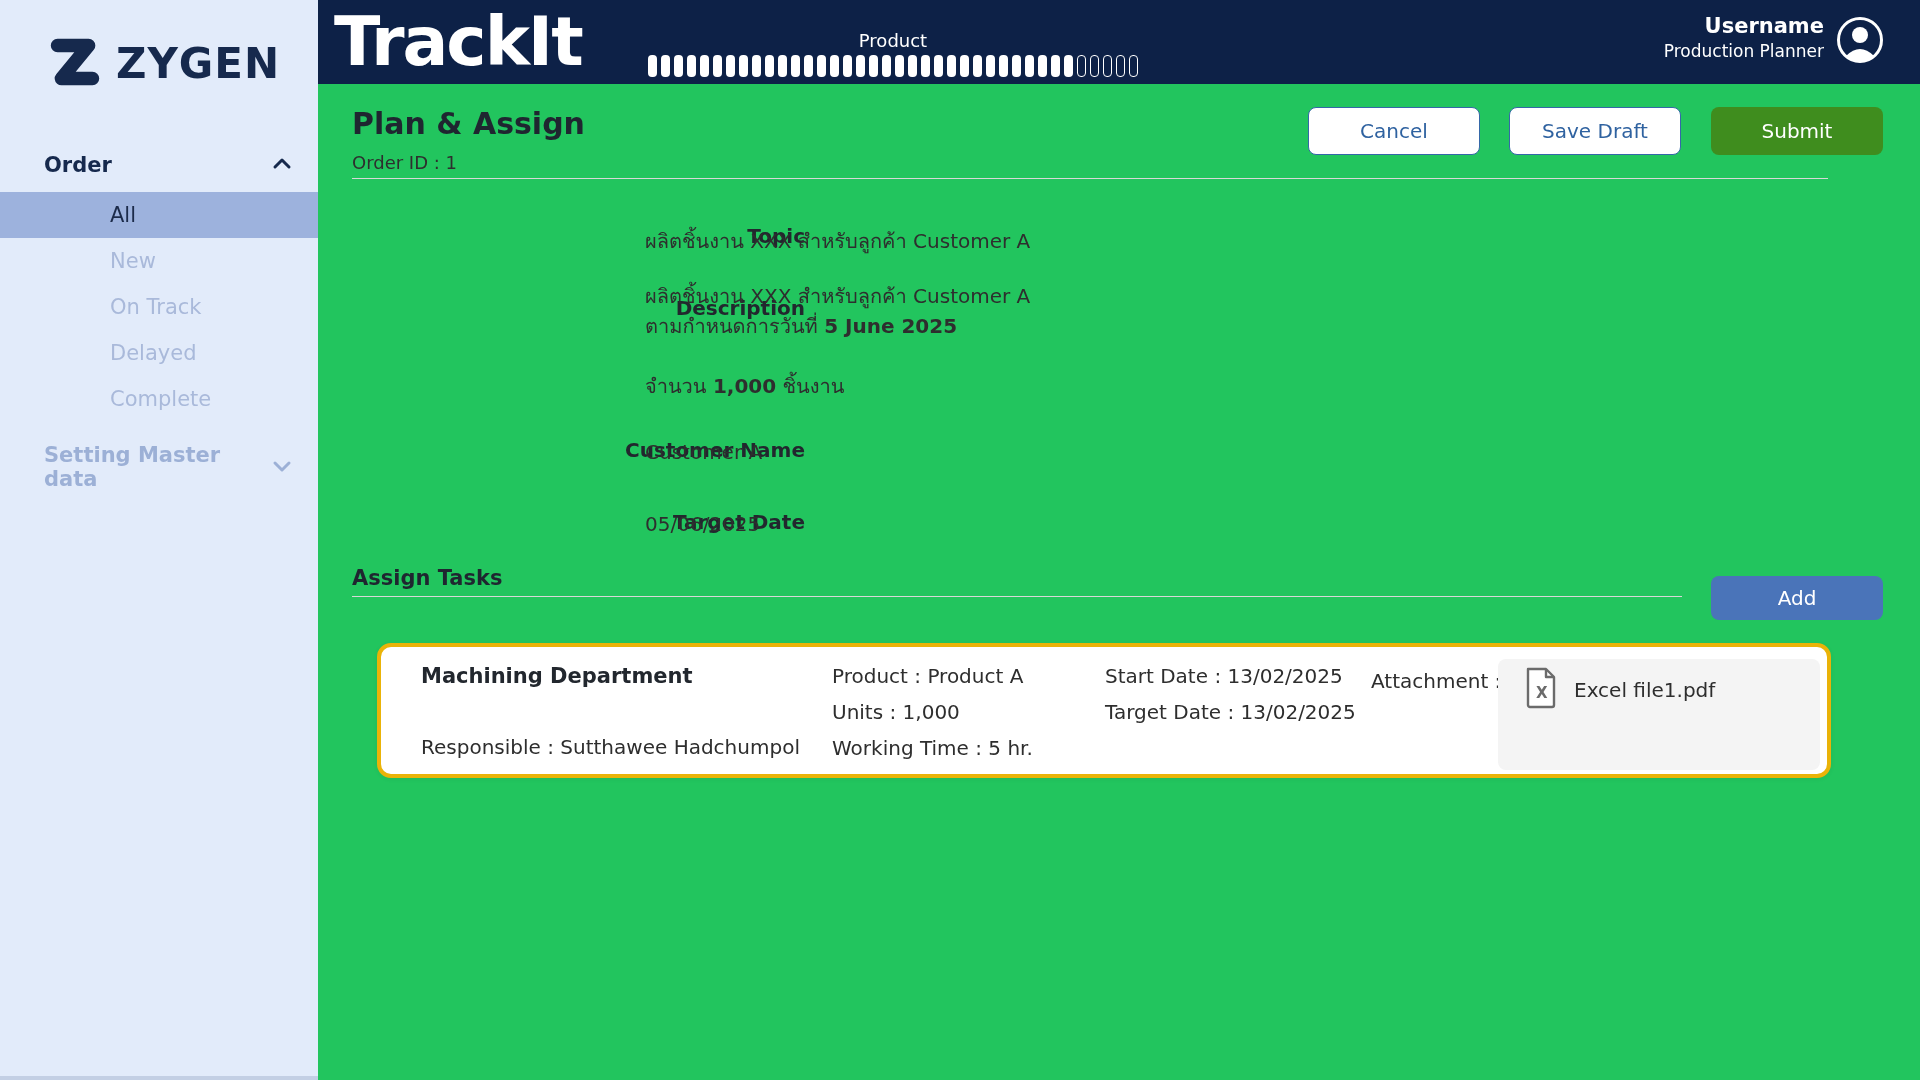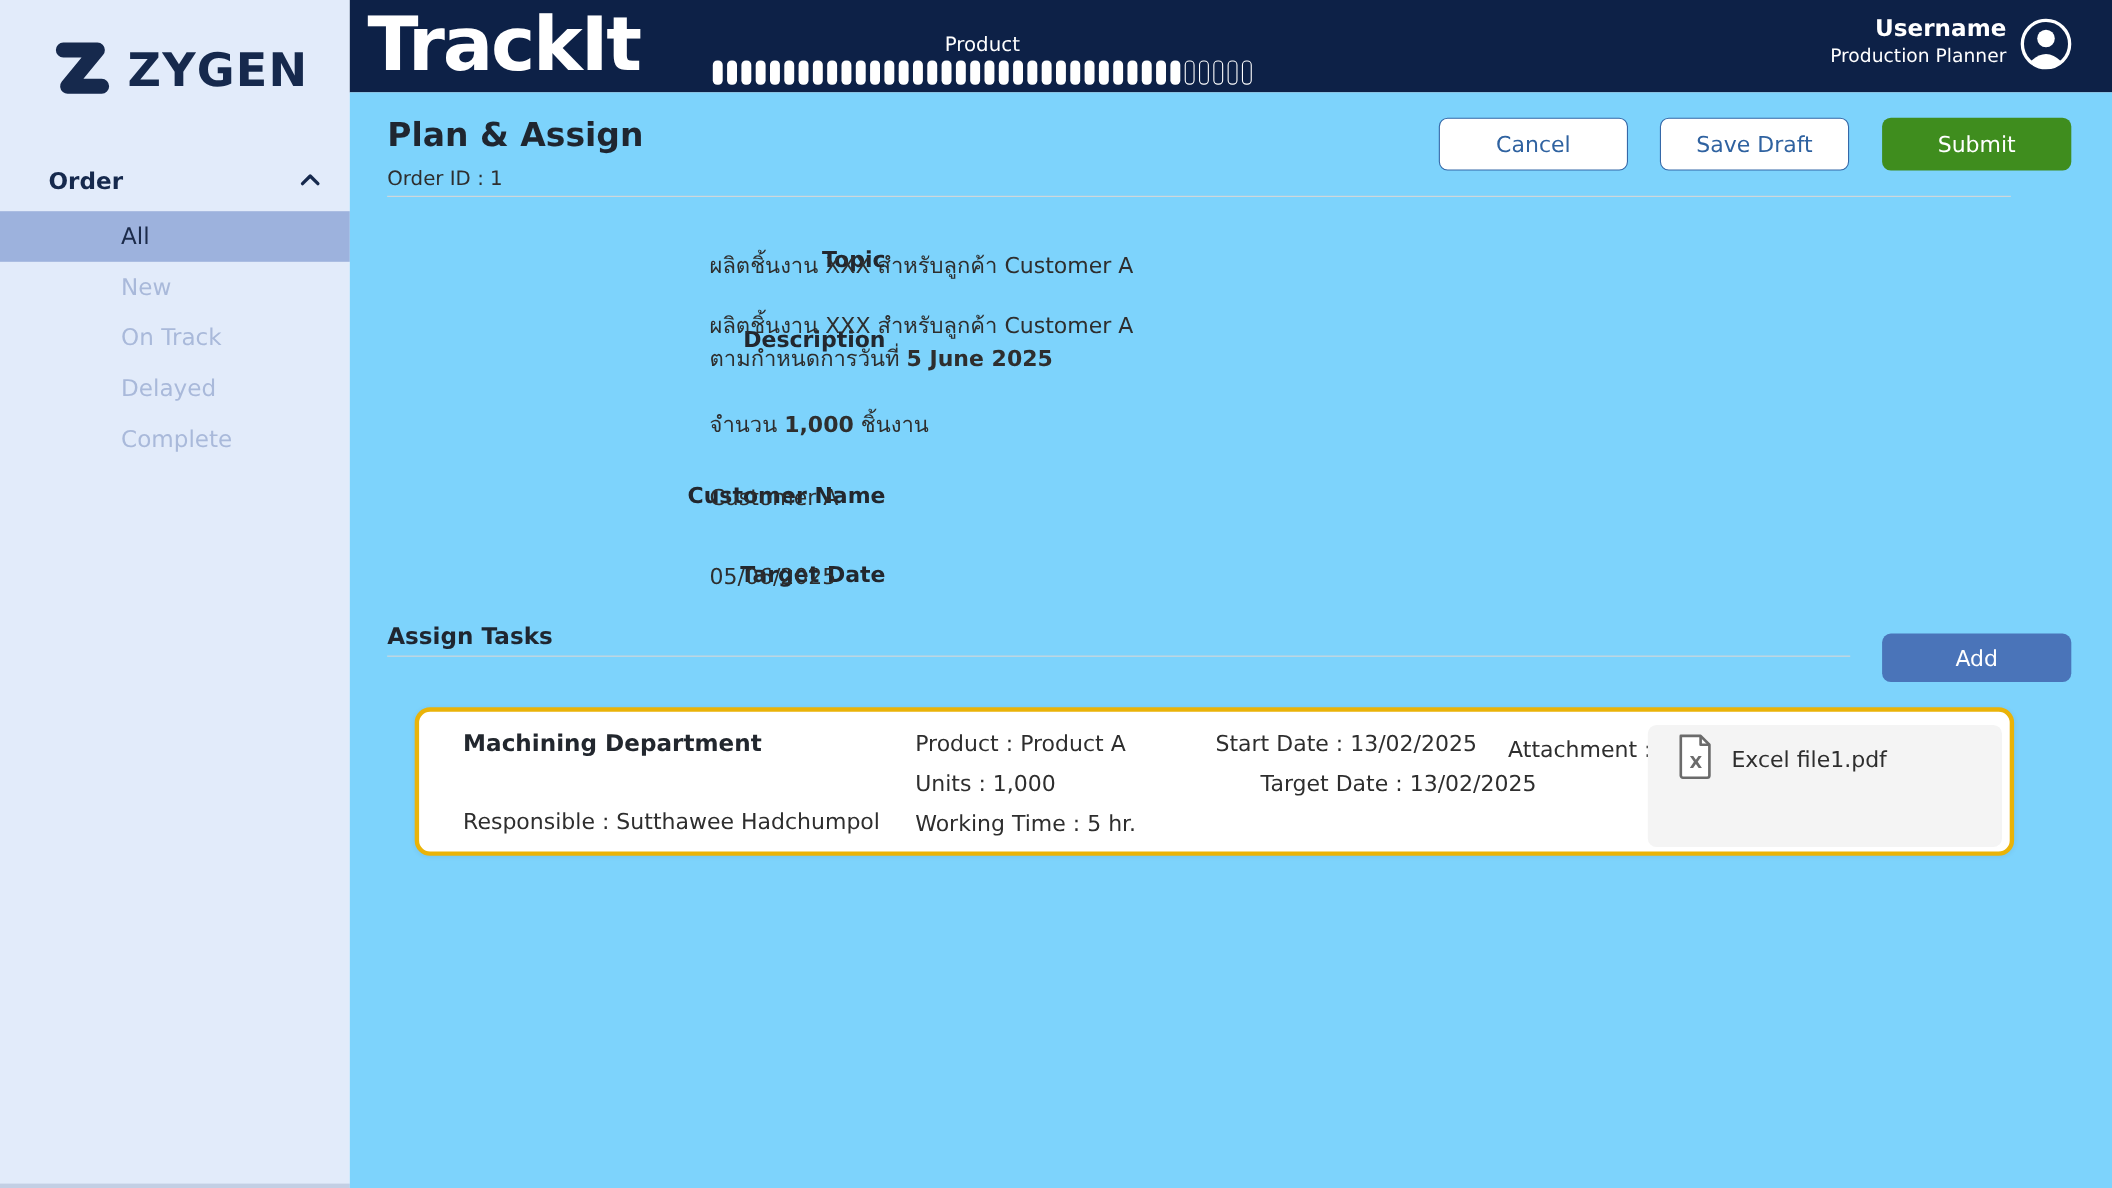--- a/index.html
+++ b/index.html
@@ -29,21 +29,21 @@
   .dashes { display:flex; gap:4px; }
   .dash { width:9px; height:22px; border-radius:4px; }
   .dash.filled { background:#ffffff; }
   .dash.outlined { background:transparent; border:1.5px solid #ffffff; }
   .user-block { position:absolute; right:96px; top:14px; text-align:right; color:#ffffff; }
   .user-name { font-size:21px; font-weight:700; }
   .user-role { font-size:17px; margin-top:3px; }
   .avatar { position:absolute; right:36px; top:16px; width:48px; height:48px; cursor:pointer; }
 
   
-  .main { position:absolute; left:318px; top:84px; width:1602px; height:996px; background:#7dd3fc; }
+  .main { position:absolute; left:318px; top:84px; width:1602px; height:996px; background:#22c55e; }
   .page-title { position:absolute; left:34px; top:22px; font-size:30px; font-weight:700; color:#1f2630; }
   .order-id { position:absolute; left:34px; top:68px; font-size:18px; color:#2e2e2e; }
   .head-divider { position:absolute; left:34px; top:94px; width:1476px; height:1px; background:#d8d8d8; }
 
   .btn { position:absolute; height:48px; border-radius:8px; font-size:20px; display:flex; align-items:center; justify-content:center; cursor:pointer; font-family:inherit; }
   .btn-outline { background:#ffffff; border:1.6px solid #3568a8; color:#2f62a0; }
   .btn-cancel { left:990px; top:23px; width:172px; }
   .btn-savedraft { left:1191px; top:23px; width:172px; }
   .btn-submit { left:1393px; top:23px; width:172px; background:#3f8d1e; border:none; color:#ffffff; }
 
@@ -57,21 +57,21 @@
   .btn-add { left:1393px; top:492px; width:172px; height:44px; background:#4a74b9; border:none; color:#ffffff; }
 
   
   .task-card { position:absolute; left:59px; top:559px; width:1454px; height:135px; background:#ffffff; border:4px solid #eab308; border-radius:14px; box-shadow:0 1px 5px rgba(0,0,0,0.06); }
   .tc-dept { position:absolute; left:40px; top:17px; font-size:21px; font-weight:700; color:#22272e; }
   .tc-resp { position:absolute; left:40px; top:88px; font-size:20px; }
   .tc-product { position:absolute; left:451px; top:17px; font-size:20px; }
   .tc-units { position:absolute; left:451px; top:53px; font-size:20px; }
   .tc-work { position:absolute; left:451px; top:89px; font-size:20px; }
   .tc-start { position:absolute; left:724px; top:17px; font-size:20px; }
-  .tc-target { position:absolute; left:765px; top:53px; font-size:20px; }
+  .tc-target { position:absolute; left:724px; top:53px; font-size:20px; }
   .tc-attach-label { position:absolute; left:990px; top:22px; font-size:20px; }
   .tc-attach-panel { position:absolute; left:1117px; top:12px; width:322px; height:111px; background:#f4f4f4; border-radius:8px; }
   .file-chip { position:absolute; left:26px; top:8px; display:flex; align-items:center; gap:16px; cursor:pointer; }
   .file-name { font-size:20px; color:#2e2e2e; }
 </style>
 </head>
 <body>
 
 <div id="app">
 
@@ -93,20 +93,28 @@
           </svg>
       </span>
     </div>
 
     <div class="side-item active it-all">All</div>
     <div class="side-item it-new">New</div>
     <div class="side-item it-delayed">Delayed</div>
     <div class="side-item it-ontrack">On Track</div>
     <div class="side-item it-complete">Complete</div>
 
+    <div class="side-group grp-setting">
+      <span class="gtxt">Setting Master data</span>
+      <span>
+        <svg width="20" height="14" viewBox="0 0 20 14">
+            <polyline points="3,4 10,11 17,4" fill="none" stroke="#9cb0d6" stroke-width="3" stroke-linecap="round" stroke-linejoin="round"></polyline>
+          </svg>
+      </span>
+    </div>
 
     <div class="side-bottom-line"></div>
   </aside>
 
   <header class="topbar">
     <div class="wordmark">TrackIt</div>
     <div class="product-block">
       <div class="product-label">Product</div>
       <div class="dashes">
           <span class="dash filled"></span>

